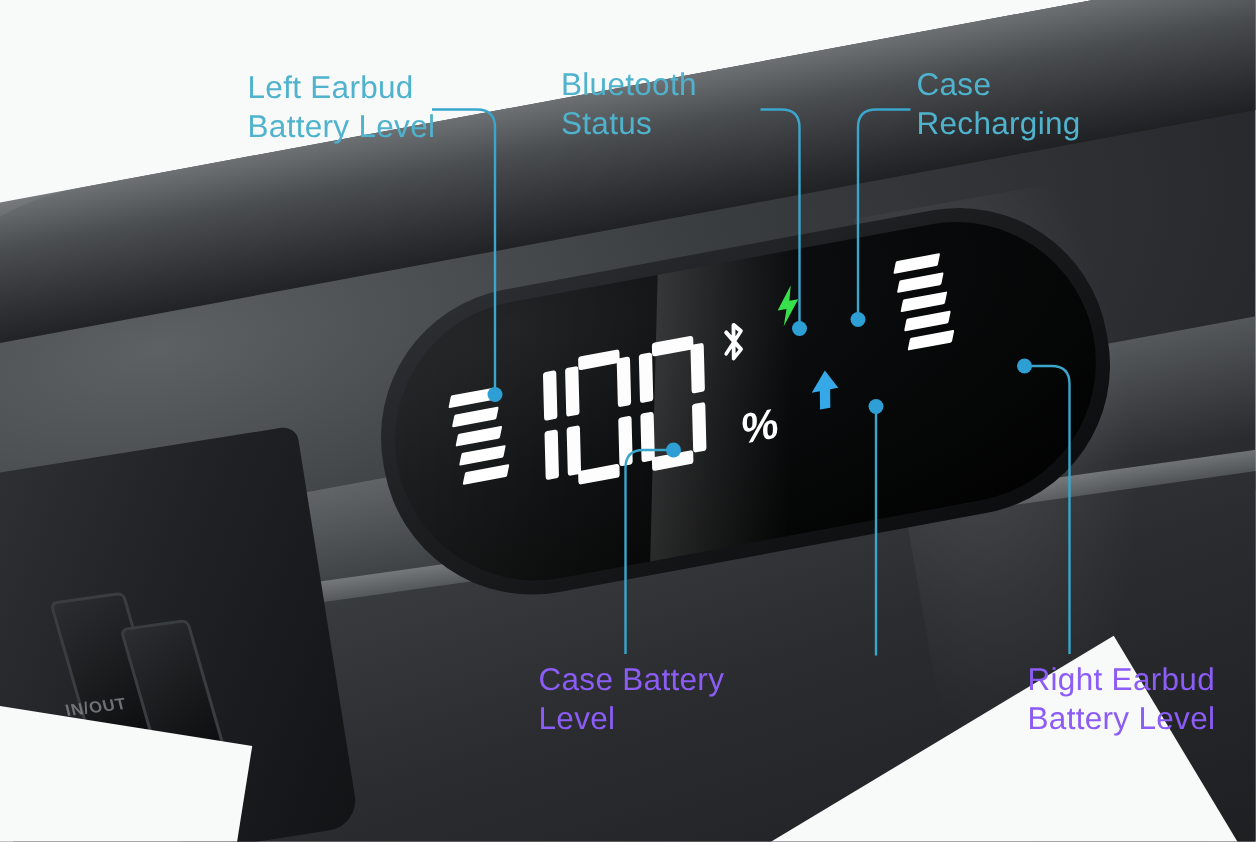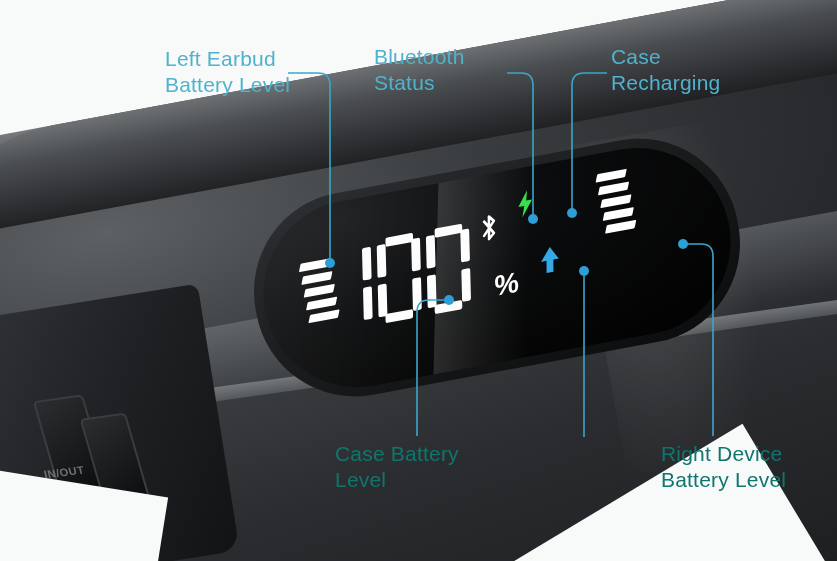--- a/index.html
+++ b/index.html
@@ -171,21 +171,21 @@
   
   .label{
     position:absolute;
     font-size:21px;
     line-height:26px;
     font-weight:400;
     letter-spacing:.2px;
     white-space:pre-line;
   }
   .label.top{color:#4fb3cd;}
-  .label.bottom{color:#0f766e;}
+  .label.bottom{color:#8b5cf6;margin-left:24px;}
   .lbl-left-earbud{left:124px; top:46px;margin-left:41px;}
   .lbl-bluetooth{left:374px; top:44px;}
   .lbl-case-recharge{left:611px; top:44px;}
   .lbl-case-batt{left:335px; top:441px;}
   .lbl-charging-dev{left:526px; top:441px;}
   .lbl-right-earbud{left:661px; top:441px;}
 </style>
 </head>
 <body>
 
@@ -311,16 +311,16 @@
 
   <div class="label top lbl-left-earbud">Left Earbud
 Battery Level</div>
   <div class="label top lbl-case-recharge">Case
 Recharging</div>
   <div class="label top lbl-bluetooth">Bluetooth
 Status</div>
 
   <div class="label bottom lbl-case-batt">Case Battery
 Level</div>
-  <div class="label bottom lbl-right-earbud">Right Device
+  <div class="label bottom lbl-right-earbud">Right Earbud
 Battery Level</div>
 
 </div>
 
 </body></html>

